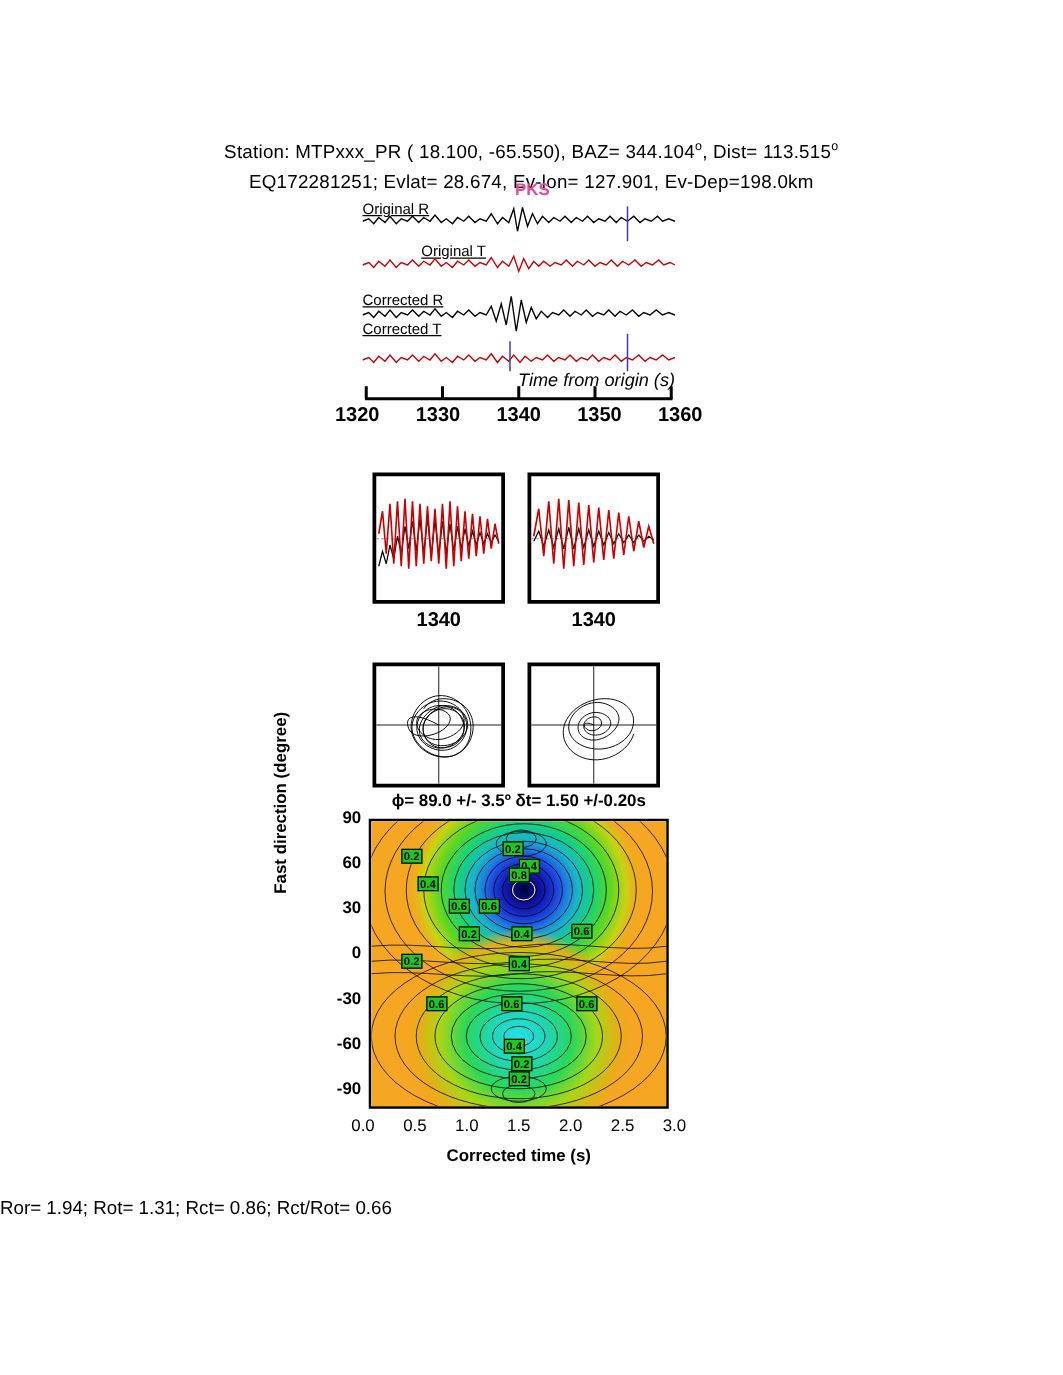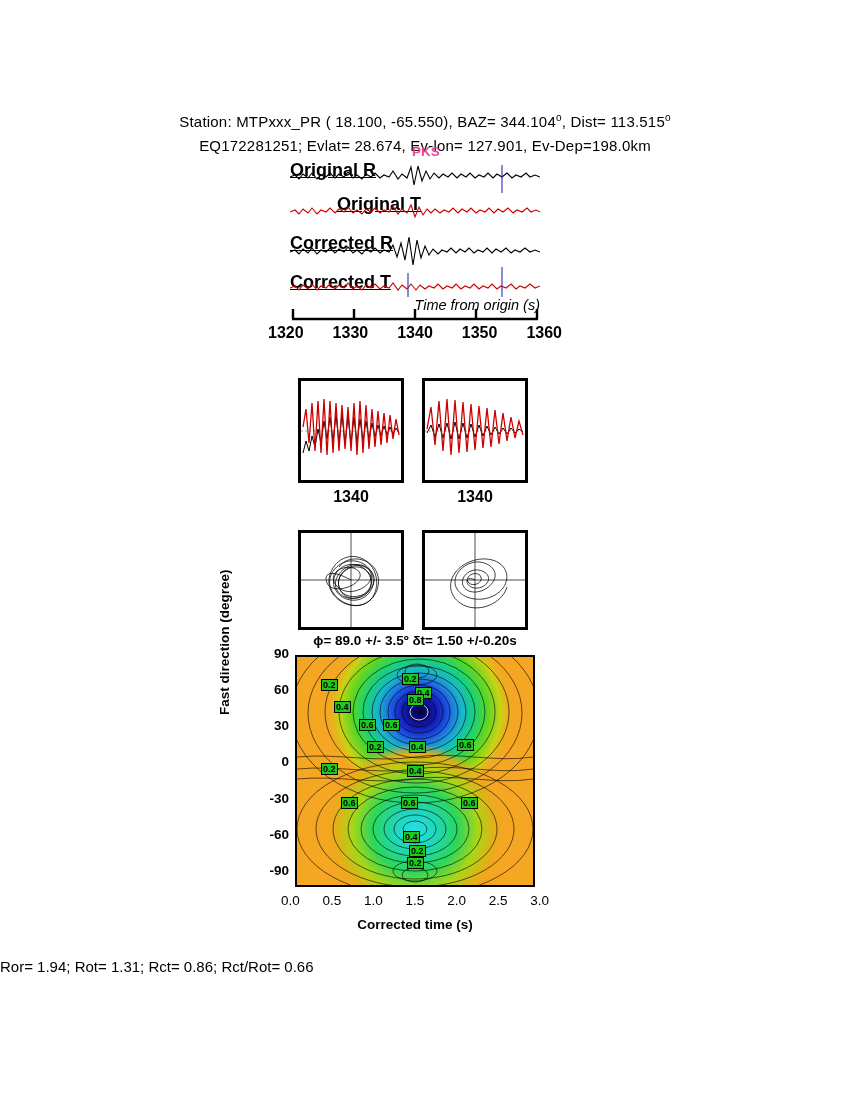--- a/index.html
+++ b/index.html
@@ -14,27 +14,27 @@
   .header{
     position:absolute;left:0;top:112px;width:850px;text-align:center;
     font-size:15px;letter-spacing:0.2px;
   }
   .header .line2{margin-top:7px;}
   sup{font-size:10px;vertical-align:super;}
 
   
   .wavepanel{position:absolute;left:290px;top:165px;width:250px;height:145px;}
   .wavelabel{
-    position:absolute;font-weight:bold;font-size:18px;white-space:nowrap;
+    position:absolute;font-weight:normal;font-size:12px;white-space:nowrap;
     left:0;text-decoration:underline;
   }
   .wavelabel.w0{top:-5px;}
   .wavelabel.w1{top:29px;margin-left:47px;}
   .wavelabel.w2{top:68px;}
-  .wavelabel.w3{top:107px;}
+  .wavelabel.w3{top:91px;}
   .pks{
     position:absolute;left:122px;top:-21px;color:#ec4899;font-weight:bold;font-size:13.5px;
   }
   .wavesvg{position:absolute;left:0;top:0;}
 
   
   .timeaxis{position:absolute;left:290px;top:305px;width:250px;height:45px;}
   .axislabel{
     position:absolute;left:0;top:-8px;width:250px;text-align:right;
     font-size:14.5px;

